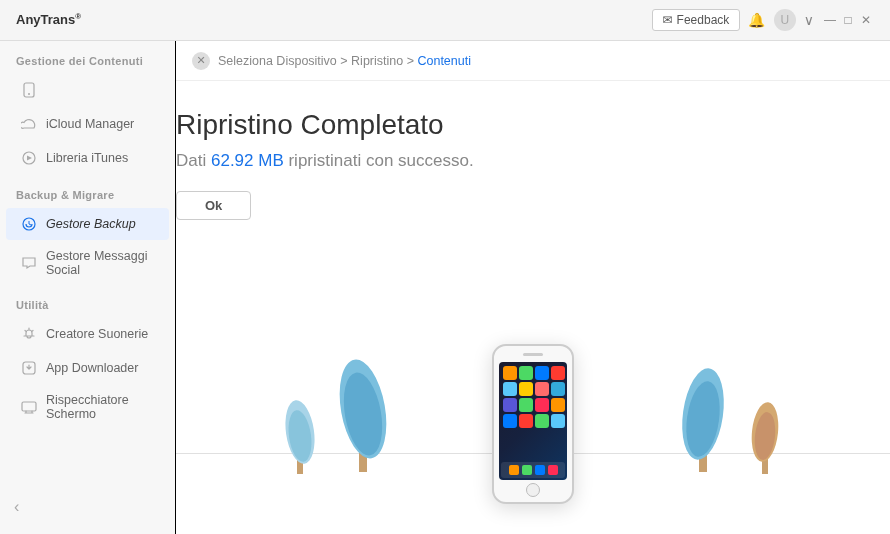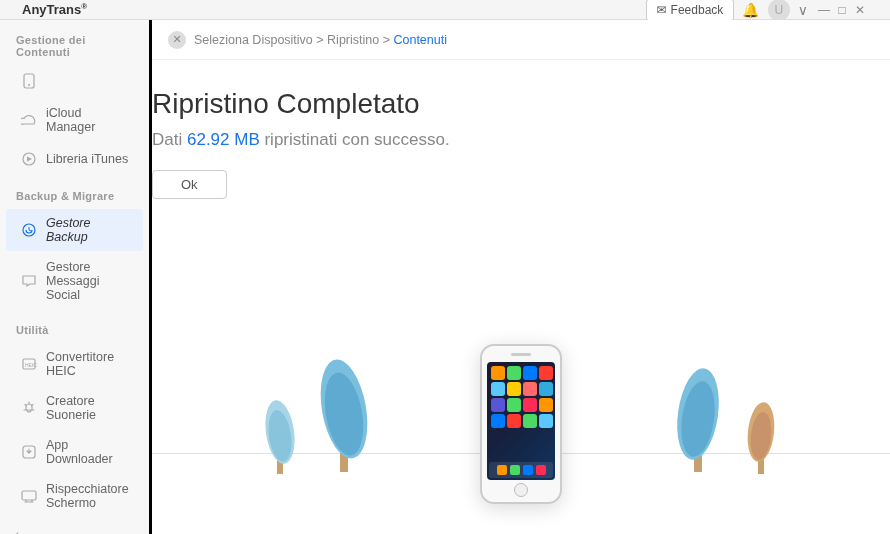--- a/index.html
+++ b/index.html
@@ -8,27 +8,27 @@
       height: 534px;
       font-family: -apple-system, 'Helvetica Neue', Arial, sans-serif;
       background: #f0f0f0;
       overflow: hidden;
       display: flex;
       flex-direction: column;
     }
 
     
     .title-bar {
-      height: 20px;
+      height: 41px;
       background: #f5f5f5;
       border-bottom: 1px solid #ddd;
       display: flex;
       align-items: center;
       justify-content: space-between;
-      padding: 0 22px;
+      padding: 0 16px;
       flex-shrink: 0;
     }
     .title-bar-left {
       display: flex;
       align-items: center;
       gap: 6px;
     }
     .app-title {
       font-size: 13px;
       font-weight: 600;
@@ -77,23 +77,23 @@
 
     
     .main-layout {
       display: flex;
       flex: 1;
       overflow: hidden;
     }
 
     
     .sidebar {
-      width: 152px;
+      width: 176px;
       background: #f7f7f7;
-      border-right: 3px solid #000000;
+      border-right: 1px solid #000000;
       display: flex;
       flex-direction: column;
       flex-shrink: 0;
       padding-bottom: 10px;
       overflow-y: auto;
     }
     .sidebar-section-title {
       font-size: 11px;
       color: #999;
       font-weight: 600;
@@ -205,20 +205,21 @@
     }
     .ok-button {
       border: 1px solid #ccc;
       background: white;
       border-radius: 4px;
       padding: 6px 28px;
       font-size: 13px;
       color: #555;
       cursor: pointer;
       margin-bottom: 20px;
+      font-weight: bold;
     }
 
     
     .scene {
       position: relative;
       width: 100%;
       flex: 1;
       display: flex;
       align-items: flex-end;
       justify-content: center;
@@ -377,29 +378,20 @@
       <span class="sidebar-item-icon">
         <svg width="16" height="16" viewBox="0 0 16 16" fill="none">
             <path d="M2 3h12v8H9l-3 2v-2H2V3z" stroke="#aaa" stroke-width="1.2" fill="none"></path>
           </svg>
       </span>
       <span>Gestore Messaggi Social</span>
     </div>
 
     <div class="sidebar-section-title">Utilità</div>
 
-    <div class="sidebar-item">
-      <span class="sidebar-item-icon">
-        <svg width="16" height="16" viewBox="0 0 16 16" fill="none">
-            <rect x="2" y="3" width="12" height="10" rx="1.5" stroke="#aaa" stroke-width="1.2"></rect>
-            <text x="4" y="11" font-size="5" fill="#aaa" font-family="Arial">HEIC</text>
-          </svg>
-      </span>
-      <span>Convertitore HEIC</span>
-    </div>
 
     <div class="sidebar-item">
       <span class="sidebar-item-icon">
         <svg width="16" height="16" viewBox="0 0 16 16" fill="none">
             <path d="M8 2v1M4 4.5L4.7 5.2M12 4.5L11.3 5.2M3 10h10M5 10V7a3 3 0 016 0v3" stroke="#aaa" stroke-width="1.2" stroke-linecap="round"></path>
             <path d="M6 10c0 1.1.9 2 2 2s2-.9 2-2" stroke="#aaa" stroke-width="1.2"></path>
           </svg>
       </span>
       <span>Creatore Suonerie</span>
     </div>

